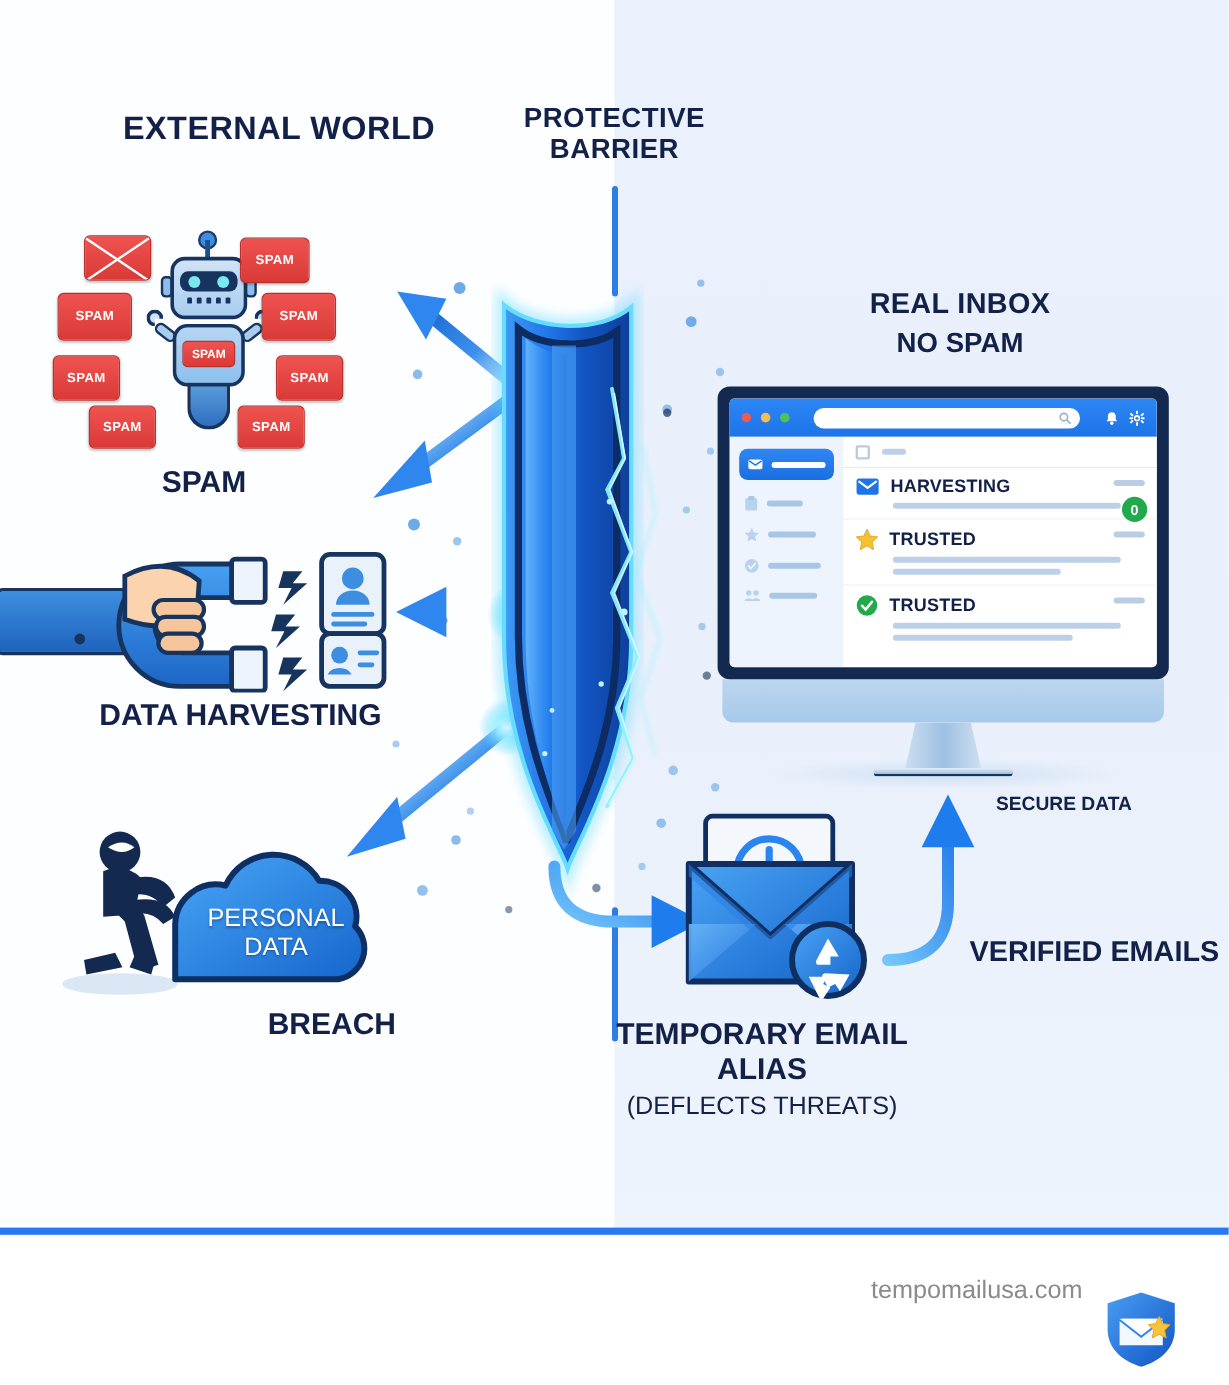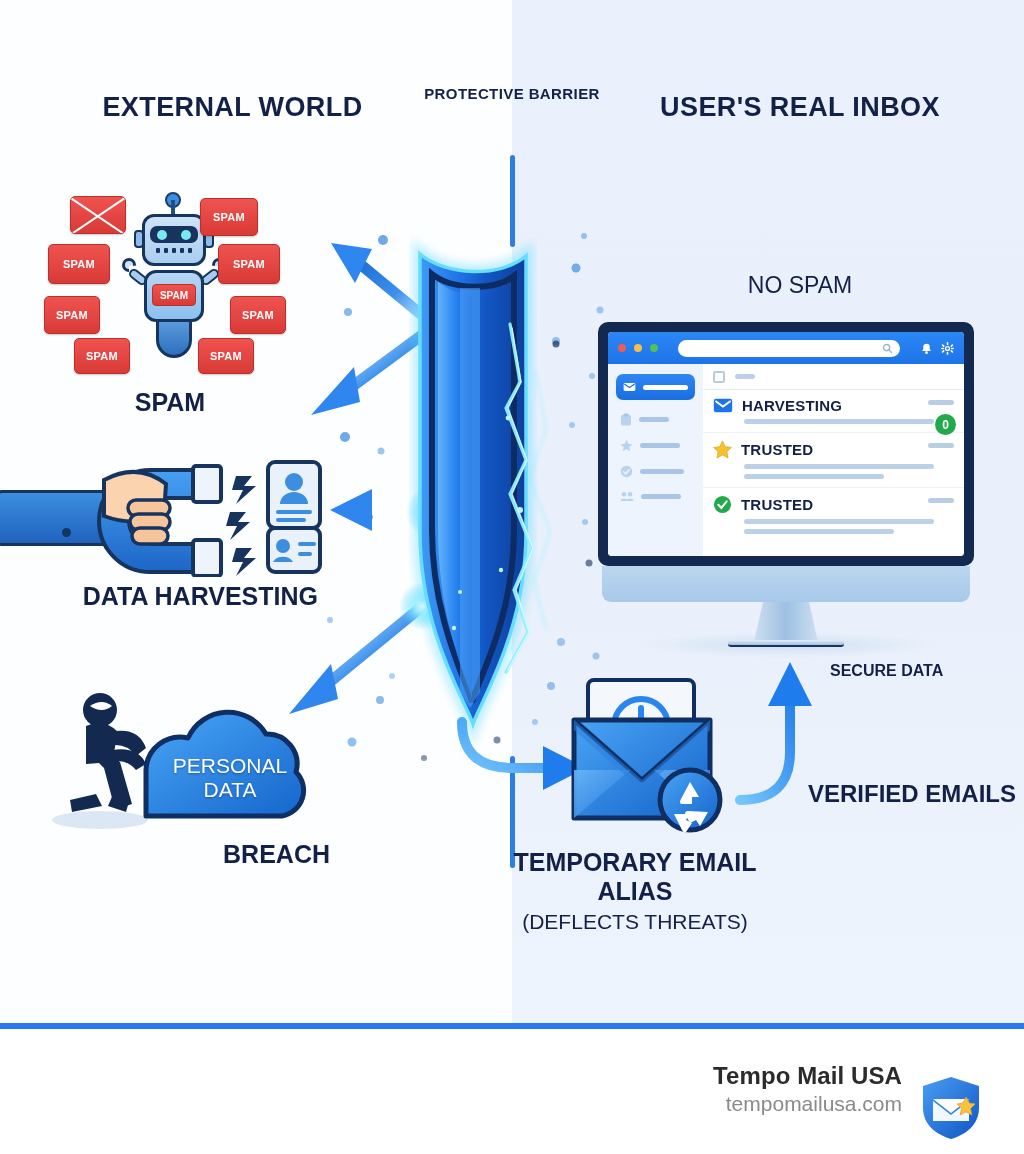--- a/index.html
+++ b/index.html
@@ -18,27 +18,27 @@
               background:linear-gradient(180deg,#eaf1fc 0%,#e9f0fb 55%,#eef4fd 100%); }
   .bg-footer{ position:absolute; left:0; top:1029px; width:1024px; height:125px; background:#ffffff; }
   .divider  { position:absolute; left:0; top:1023px; width:1024px; height:6px; background:#2979f0; }
 
   
   .hdg {
     position:absolute; color:#132148; font-weight:bold; letter-spacing:.4px;
     text-align:center; line-height:1.12;
   }
   #h-external { left:60px;  top:92px;  width:345px; font-size:27px; }
-  #h-barrier  { left:402px; top:86px;  width:220px; font-size:15px; }
+  #h-barrier  { left:402px; top:86px;  width:220px; font-size:23px; }
   #h-inbox    { left:630px; top:92px;  width:340px; font-size:27px; }
 
   #h-realinbox{ position:absolute; left:640px; top:240px; width:320px; text-align:center;
                 color:#132148; font-weight:bold; font-size:24px; letter-spacing:.3px; }
   #h-nospam   { position:absolute; left:640px; top:272px; width:320px; text-align:center;
-                color:#132148; font-weight:normal; font-size:23px; }
+                color:#132148; font-weight:bold; font-size:23px; }
 
   .lbl { position:absolute; color:#132148; font-weight:bold; text-align:center; line-height:1.14; }
   #lbl-spam     { left:55px;  top:388px; width:230px; font-size:25px; }
   #lbl-harvest  { left:28px;  top:582px; width:290px; font-size:25px;text-align:right; }
   #lbl-breach   { left:100px; top:840px; width:230px; font-size:25px;text-align:right; }
   #lbl-secure   { left:830px; top:662px; width:190px; font-size:16px; text-align:left; }
   #lbl-verified { left:786px; top:780px; width:230px; font-size:24px; text-align:right; }
   #lbl-alias    { left:510px; top:848px; width:250px; font-size:25px; }
   #lbl-alias-sub{ position:absolute; left:500px; top:910px; width:270px; text-align:center;
                   color:#132148; font-weight:normal; font-size:21px; }
@@ -171,21 +171,21 @@
 
 <div id="stage">
 
   <div class="bg-left"></div>
   <div class="bg-right"></div>
   <div class="bg-footer"></div>
   <div class="divider"></div>
 
   <div class="hdg" id="h-external">EXTERNAL WORLD</div>
   <div class="hdg" id="h-barrier">PROTECTIVE BARRIER</div>
-  <div class="hdg" id="h-inbox">USER'S REAL INBOX</div>
+  <div id="h-realinbox">REAL INBOX</div>
   <div id="h-nospam">NO SPAM</div>
 
   <div class="barrier-line" id="barrier-top"></div>
   <div class="barrier-line" id="barrier-bot"></div>
 
   <svg width="1024" height="1154" style="position:absolute;left:0;top:0;pointer-events:none">
     <g fill="#3d8ee0">
       <circle cx="383" cy="240" r="5" opacity=".75"></circle>
         <circle cx="348" cy="312" r="4" opacity=".6"></circle>
       <circle cx="345" cy="437" r="5" opacity=".75"></circle>
@@ -637,21 +637,20 @@
       </g>
     </svg>
   </div>
   <div class="lbl" id="lbl-alias">TEMPORARY EMAIL ALIAS</div>
   <div id="lbl-alias-sub">(DEFLECTS THREATS)</div>
 
   <div class="lbl" id="lbl-secure">SECURE DATA</div>
   <div class="lbl" id="lbl-verified">VERIFIED EMAILS</div>
 
   <div id="footer-text">
-    <div id="brand-name">Tempo Mail USA</div>
     <div id="brand-url">tempomailusa.com</div>
   </div>
   <div id="brand-logo">
     <svg width="62" height="66" viewBox="0 0 62 66">
       <defs>
         <linearGradient id="lg" x1="0" y1="0" x2="1" y2="1">
           <stop offset="0%" stop-color="#4a9df3"></stop>
             <stop offset="100%" stop-color="#1055c4"></stop>
         </linearGradient>
       </defs>

